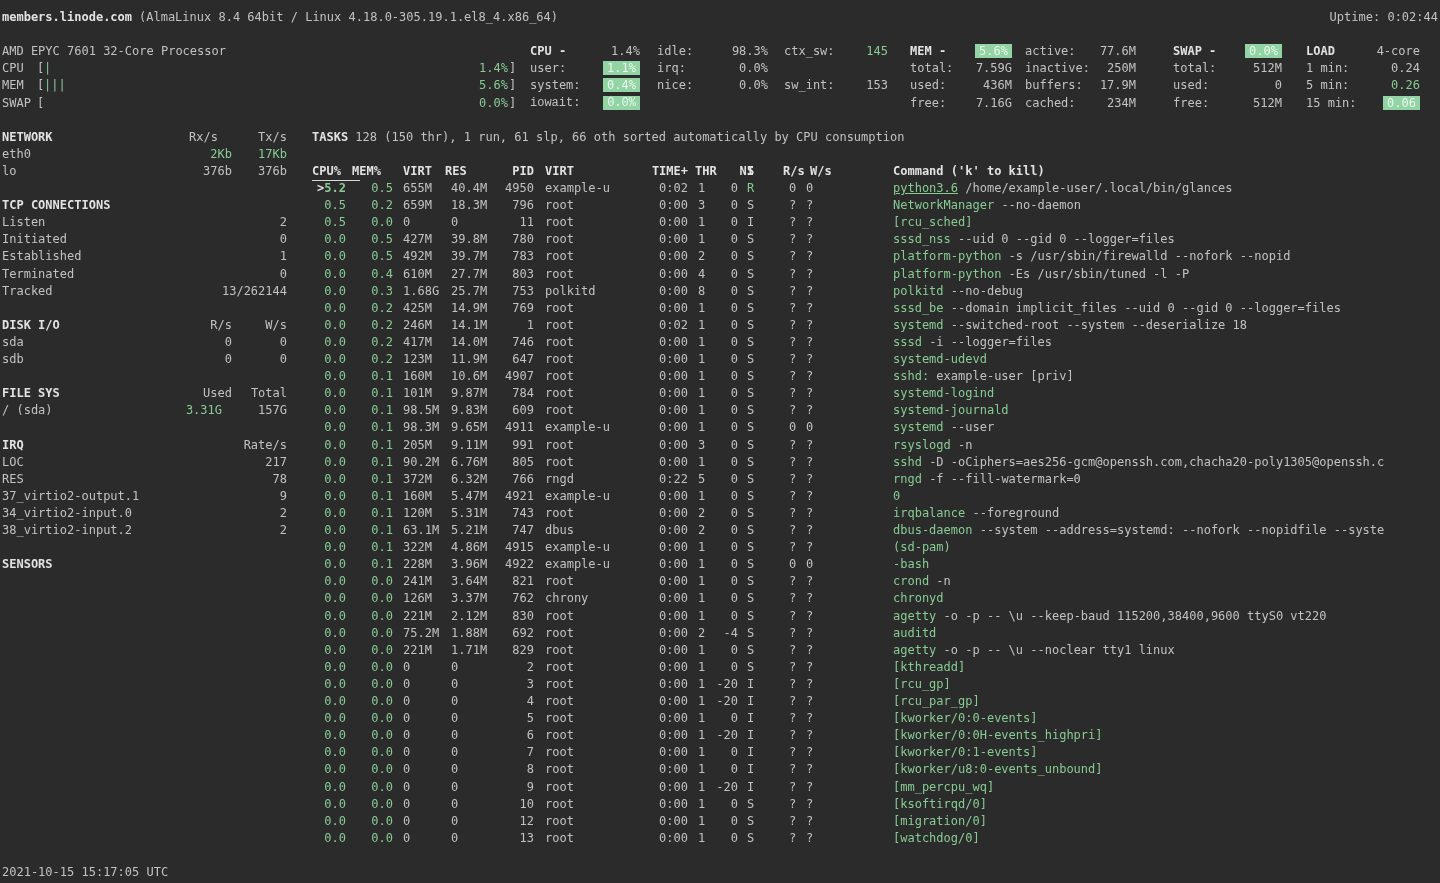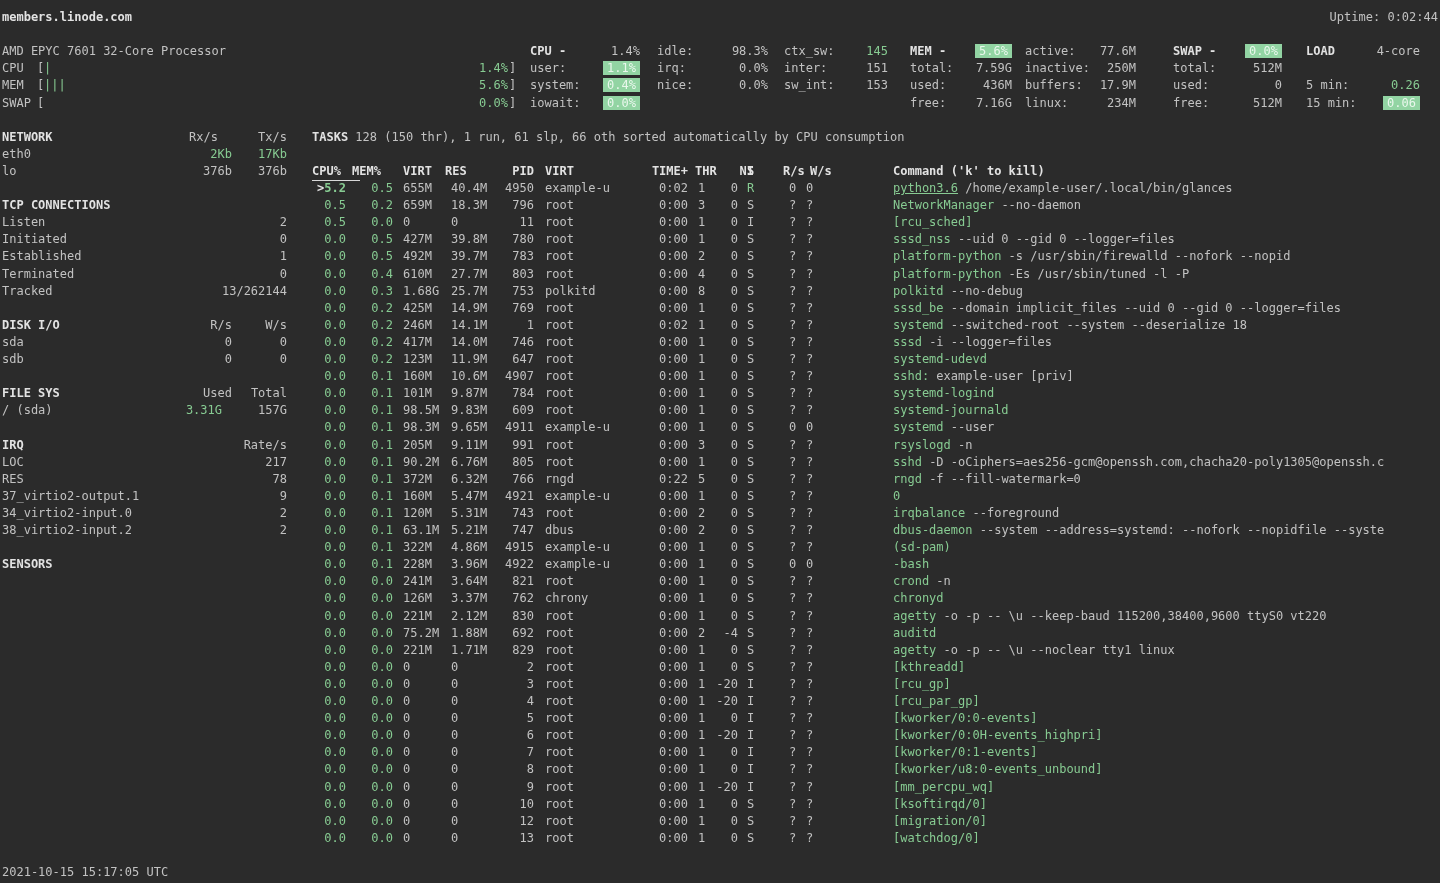--- a/index.html
+++ b/index.html
@@ -17,20 +17,21 @@
   .ul{text-decoration:underline;}
   .hdr-underline{border-bottom:1px solid #d8d8d8;}
 </style>
 </head>
 <body>
 
 <div class="terminal">
 
   <div class="ln" style="top:9px">
     <span class="cell bold" style="left:2px">members.linode.com</span>
+    <span class="cell" style="left:139px">(AlmaLinux 8.4 64bit / Linux 4.18.0-305.19.1.el8_4.x86_64)</span>
     <span class="cell right" style="left:1230px;width:208px"><span>Uptime:</span> <span>0:02:44</span></span>
   </div>
 
   <div class="ln" style="top:129px">
     <span class="cell" style="left:312px"><span class="bold">TASKS</span> <span>128 (150 thr), 1 run, 61 slp, 66 oth sorted automatically by CPU consumption</span></span>
   </div>
 
   <div class="ln" style="top:163px">
     <span class="cell bold hdr-underline" style="left:312px;width:48px">CPU%</span>
     <span class="cell bold" style="left:352px">MEM%</span>
@@ -51,40 +52,40 @@
     <span class="cell" style="left:2px">2021-10-15 15:17:05 UTC</span>
   </div>
 
 <div class="ln" style="top: 43px;"><span class="cell" style="left: 2px;">AMD EPYC 7601 32-Core Processor</span></div>
     <div class="ln" style="top: 60px;"><span class="cell" style="left: 2px;">CPU</span><span class="cell" style="left: 37px;">[</span><span class="cell green" style="left: 44px;">|</span><span class="cell green right" style="left: 420px; width: 88px;">1.4%</span><span class="cell" style="left: 509px;">]</span></div>
     <div class="ln" style="top: 77px;"><span class="cell" style="left: 2px;">MEM</span><span class="cell" style="left: 37px;">[</span><span class="cell green" style="left: 44px;">|||</span><span class="cell green right" style="left: 420px; width: 88px;">5.6%</span><span class="cell" style="left: 509px;">]</span></div>
     <div class="ln" style="top: 95px;"><span class="cell" style="left: 2px;">SWAP</span><span class="cell" style="left: 37px;">[</span><span class="cell green" style="left: 44px;"></span><span class="cell green right" style="left: 420px; width: 88px;">0.0%</span><span class="cell" style="left: 509px;">]</span></div>
     <div class="ln" style="top: 43px;"><span class="cell bold" style="left: 530px;">CPU -</span><span class="cell right" style="left: 578px; width: 62px;"><span>1.4%</span></span></div>
     <div class="ln" style="top: 60px;"><span class="cell" style="left: 530px;">user:</span><span class="cell right" style="left: 578px; width: 62px;"><span class="hl">1.1%</span></span></div>
     <div class="ln" style="top: 77px;"><span class="cell" style="left: 530px;">system:</span><span class="cell right" style="left: 578px; width: 62px;"><span class="hl">0.4%</span></span></div>
-    <div class="ln" style="top: 95px;"><span class="cell" style="left: 530px;">iowait:</span><span class="cell right" style="left: 578px; width: 62px;"><span class="hl">0.0%</span></span></div>
+    <div class="ln" style="top: 95px; font-family: Liberation Mono, monospace;"><span class="cell" style="left: 530px;">iowait:</span><span class="cell right" style="left: 578px; width: 62px;"><span class="hl">0.0%</span></span></div>
     <div class="ln" style="top: 43px;"><span class="cell" style="left: 657px;">idle:</span><span class="cell right" style="left: 700px; width: 68px;"><span>98.3%</span></span></div>
     <div class="ln" style="top: 60px;"><span class="cell" style="left: 657px;">irq:</span><span class="cell right" style="left: 700px; width: 68px;"><span>0.0%</span></span></div>
     <div class="ln" style="top: 77px;"><span class="cell" style="left: 657px;">nice:</span><span class="cell right" style="left: 700px; width: 68px;"><span>0.0%</span></span></div>
     <div class="ln" style="top: 43px;"><span class="cell" style="left: 784px;">ctx_sw:</span><span class="cell right" style="left: 836px; width: 52px;"><span class="green">145</span></span></div>
-    <div class="ln" style="top: 60px;"><span class="cell" style="left: 784px;">inter:</span><span class="cell right" style="left: 836px; width: 52px;"><span>151</span></span></div>
     <div class="ln" style="top: 77px;"><span class="cell" style="left: 784px;">sw_int:</span><span class="cell right" style="left: 836px; width: 52px;"><span>153</span></span></div>
     <div class="ln" style="top: 43px;"><span class="cell bold" style="left: 910px;">MEM -</span><span class="cell right" style="left: 948px; width: 64px;"><span class="hl">5.6%</span></span></div>
     <div class="ln" style="top: 60px;"><span class="cell" style="left: 910px;">total:</span><span class="cell right" style="left: 948px; width: 64px;"><span>7.59G</span></span></div>
     <div class="ln" style="top: 77px;"><span class="cell" style="left: 910px;">used:</span><span class="cell right" style="left: 948px; width: 64px;"><span>436M</span></span></div>
     <div class="ln" style="top: 95px;"><span class="cell" style="left: 910px;">free:</span><span class="cell right" style="left: 948px; width: 64px;"><span>7.16G</span></span></div>
     <div class="ln" style="top: 43px;"><span class="cell" style="left: 1025px;">active:</span><span class="cell right" style="left: 1072px; width: 64px;"><span>77.6M</span></span></div>
     <div class="ln" style="top: 60px;"><span class="cell" style="left: 1025px;">inactive:</span><span class="cell right" style="left: 1072px; width: 64px;"><span>250M</span></span></div>
     <div class="ln" style="top: 77px;"><span class="cell" style="left: 1025px;">buffers:</span><span class="cell right" style="left: 1072px; width: 64px;"><span>17.9M</span></span></div>
-    <div class="ln" style="top: 95px;"><span class="cell" style="left: 1025px;">linux:</span><span class="cell right" style="left: 1072px; width: 64px;"><span>234M</span></span></div>
+    <div class="ln" style="top: 95px;"><span class="cell" style="left: 1025px;">cached:</span><span class="cell right" style="left: 1072px; width: 64px;"><span>234M</span></span></div>
     <div class="ln" style="top: 43px;"><span class="cell bold" style="left: 1173px;">SWAP -</span><span class="cell right" style="left: 1218px; width: 64px;"><span class="hl">0.0%</span></span></div>
     <div class="ln" style="top: 60px;"><span class="cell" style="left: 1173px;">total:</span><span class="cell right" style="left: 1218px; width: 64px;"><span>512M</span></span></div>
     <div class="ln" style="top: 77px;"><span class="cell" style="left: 1173px;">used:</span><span class="cell right" style="left: 1218px; width: 64px;"><span>0</span></span></div>
     <div class="ln" style="top: 95px;"><span class="cell" style="left: 1173px;">free:</span><span class="cell right" style="left: 1218px; width: 64px;"><span>512M</span></span></div>
     <div class="ln" style="top: 43px;"><span class="cell bold" style="left: 1306px;">LOAD</span><span class="cell right" style="left: 1356px; width: 64px;"><span>4-core</span></span></div>
+    <div class="ln" style="top: 60px;"><span class="cell" style="left: 1306px;">1 min:</span><span class="cell right" style="left: 1356px; width: 64px;"><span>0.24</span></span></div>
     <div class="ln" style="top: 77px;"><span class="cell" style="left: 1306px;">5 min:</span><span class="cell right" style="left: 1356px; width: 64px;"><span class="green">0.26</span></span></div>
     <div class="ln" style="top: 95px;"><span class="cell" style="left: 1306px;">15 min:</span><span class="cell right" style="left: 1356px; width: 64px;"><span class="hl">0.06</span></span></div>
     <div class="ln" style="top: 129px;"><span class="cell bold" style="left: 2px;">NETWORK</span><span class="cell right" style="left: 136px; width: 82px;">Rx/s</span><span class="cell right" style="left: 215px; width: 72px;">Tx/s</span></div>
     <div class="ln" style="top: 146px;"><span class="cell" style="left: 2px;">eth0</span><span class="cell green right" style="left: 150px; width: 82px;">2Kb</span><span class="cell green right" style="left: 215px; width: 72px;">17Kb</span></div>
     <div class="ln" style="top: 163px;"><span class="cell" style="left: 2px;">lo</span><span class="cell right" style="left: 150px; width: 82px;">376b</span><span class="cell right" style="left: 215px; width: 72px;">376b</span></div>
     <div class="ln" style="top: 197px;"><span class="cell bold" style="left: 2px;">TCP CONNECTIONS</span></div>
     <div class="ln" style="top: 214px;"><span class="cell" style="left: 2px;">Listen</span><span class="cell right" style="left: 140px; width: 147px;">2</span></div>
     <div class="ln" style="top: 231px;"><span class="cell" style="left: 2px;">Initiated</span><span class="cell right" style="left: 140px; width: 147px;">0</span></div>
     <div class="ln" style="top: 248px;"><span class="cell" style="left: 2px;">Established</span><span class="cell right" style="left: 140px; width: 147px;">1</span></div>
     <div class="ln" style="top: 266px;"><span class="cell" style="left: 2px;">Terminated</span><span class="cell right" style="left: 140px; width: 147px;">0</span></div>

